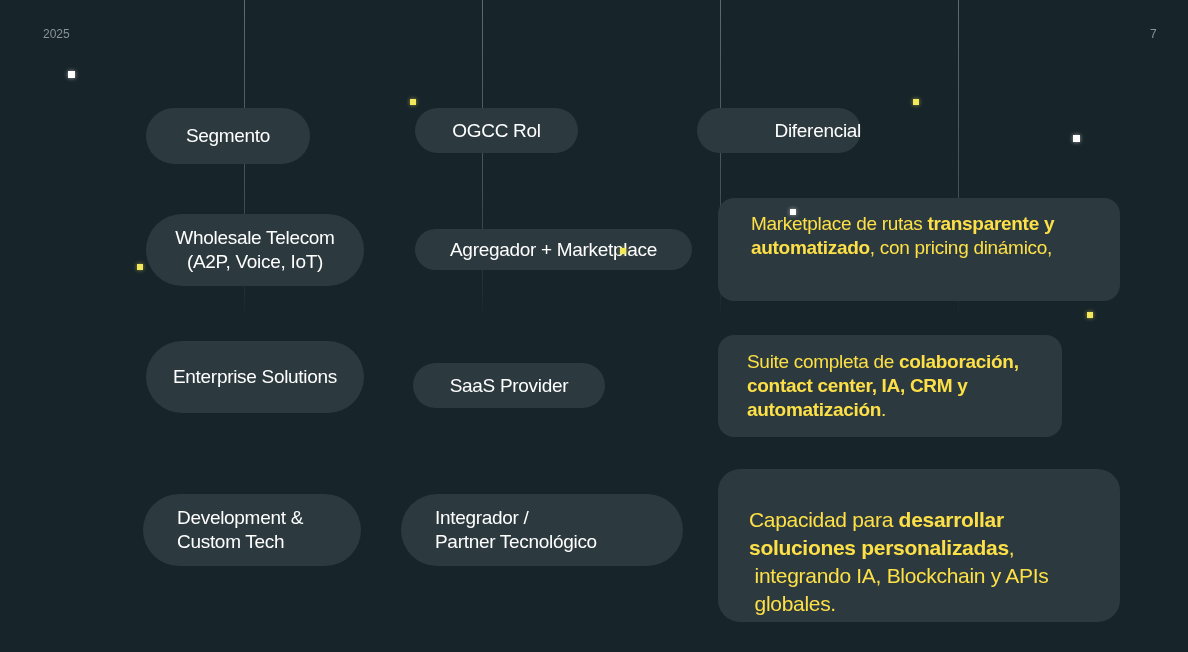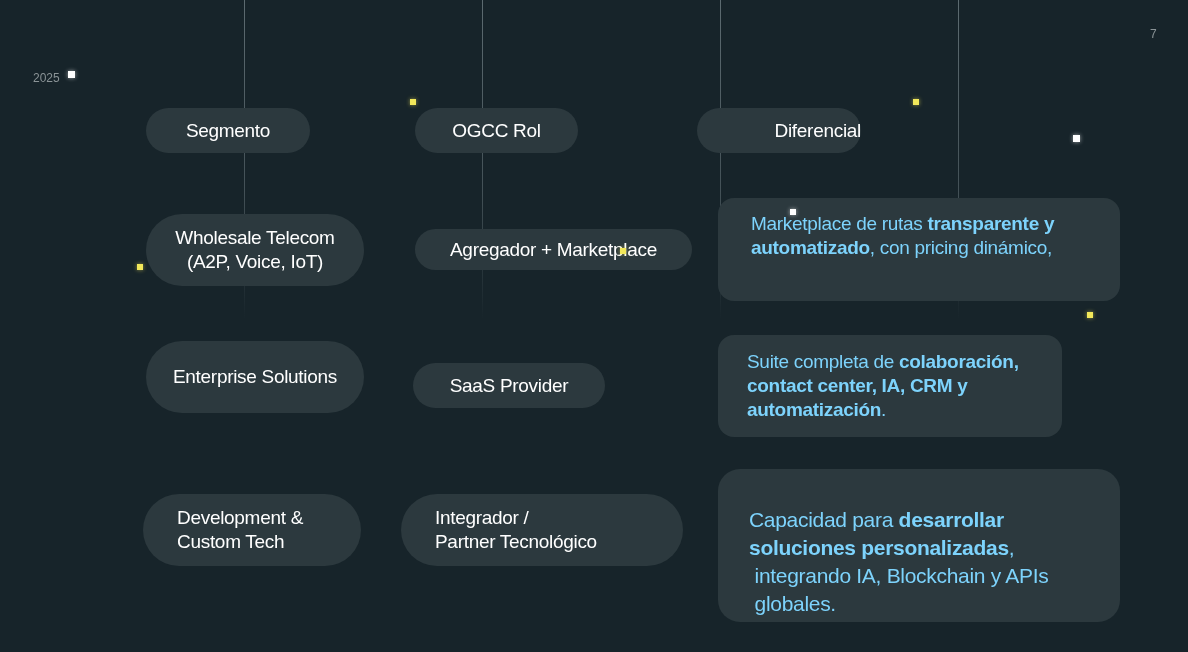--- a/index.html
+++ b/index.html
@@ -27,47 +27,47 @@
     .dot.yellow { background: #f2e85a; box-shadow: 0 0 4px rgba(242,232,90,0.6); }
     .pill {
       position: absolute; background: #2c393e; border-radius: 40px;
       display: flex; align-items: center;
       font-size: 19px; line-height: 24px; color: #ffffff;
       letter-spacing: -0.3px;
     }
     .pill.center { justify-content: center; text-align: center; }
     .card {
       position: absolute; background: #2c393e; border-radius: 16px;
-      font-size: 19px; line-height: 24px; color: #7dd3fc;
+      font-size: 19px; line-height: 24px; color: #fde047;
       letter-spacing: -0.3px;
     }
     .card b { font-weight: 700; }
     .card .line { display: block; white-space: nowrap; }
   </style>
 </head>
 <body>
 
 <div class="slide">
 
   <div class="vline" style="left:244px;"></div>
   <div class="vline" style="left:482px;"></div>
   <div class="vline" style="left:720px;"></div>
   <div class="vline" style="left:958px;"></div>
 
-  <div class="meta" style="left:33px;margin-top:44px;">2025</div>
+  <div class="meta" style="left:43px;">2025</div>
   <div class="meta" style="left:1150px;">7</div>
 
   <div class="dot white" style="left:68px; top:71px;"></div>
   <div class="dot yellow" style="left:410px; top:99px; width:6px; height:6px;"></div>
   <div class="dot yellow" style="left:913px; top:99px; width:6px; height:6px;"></div>
   <div class="dot white" style="left:1073px; top:135px;"></div>
   <div class="dot yellow" style="left:137px; top:264px; width:6px; height:6px;"></div>
   <div class="dot yellow" style="left:1087px; top:312px; width:6px; height:6px;"></div>
 
-  <div class="pill center" style="left:146px; top:108px; width:164px; height:45px;">
+  <div class="pill center" style="left:146px; top:108px; width:164px; height:56px;">
     <span>Segmento</span>
   </div>
   <div class="pill center" style="left:415px; top:108px; width:163px; height:45px;">
     <span>OGCC Rol</span>
   </div>
   <div class="pill center" style="left:697px; top:108px; width:164px; height:45px;justify-content:flex-end;">
     <span>Diferencial</span>
   </div>
 
   <div class="pill center" style="left:146px; top:214px; width:218px; height:72px; flex-direction:column; justify-content:center;">

